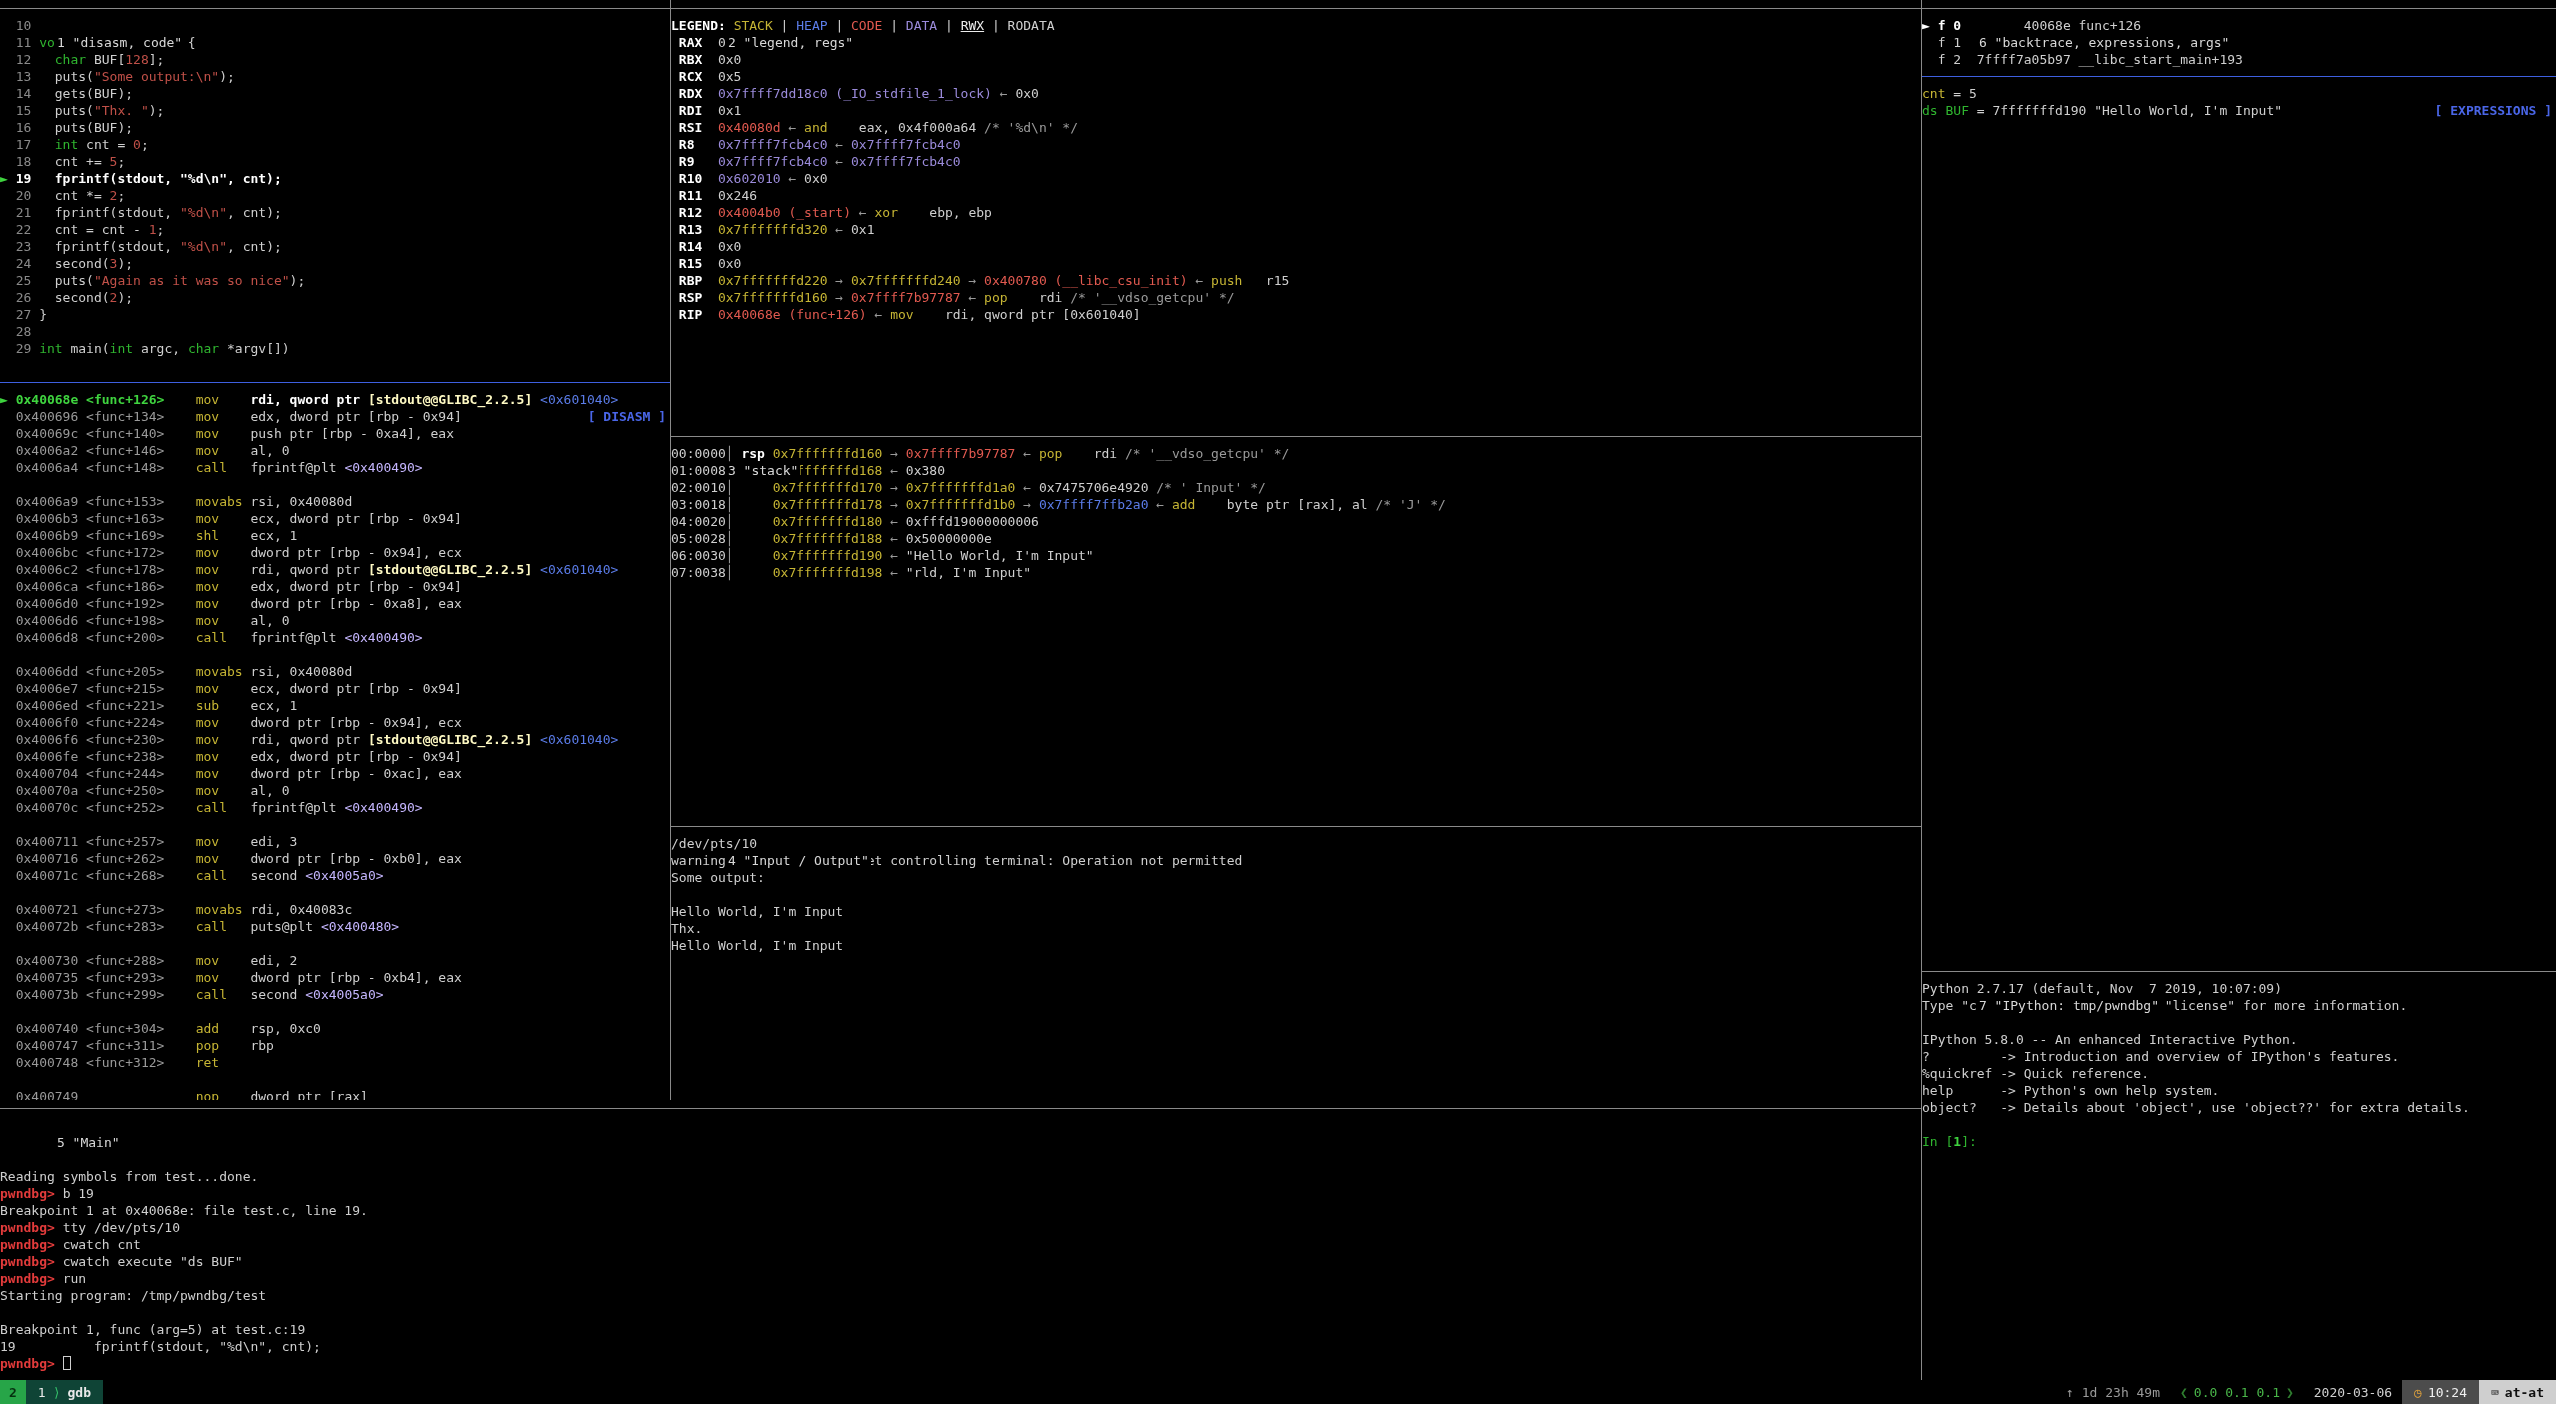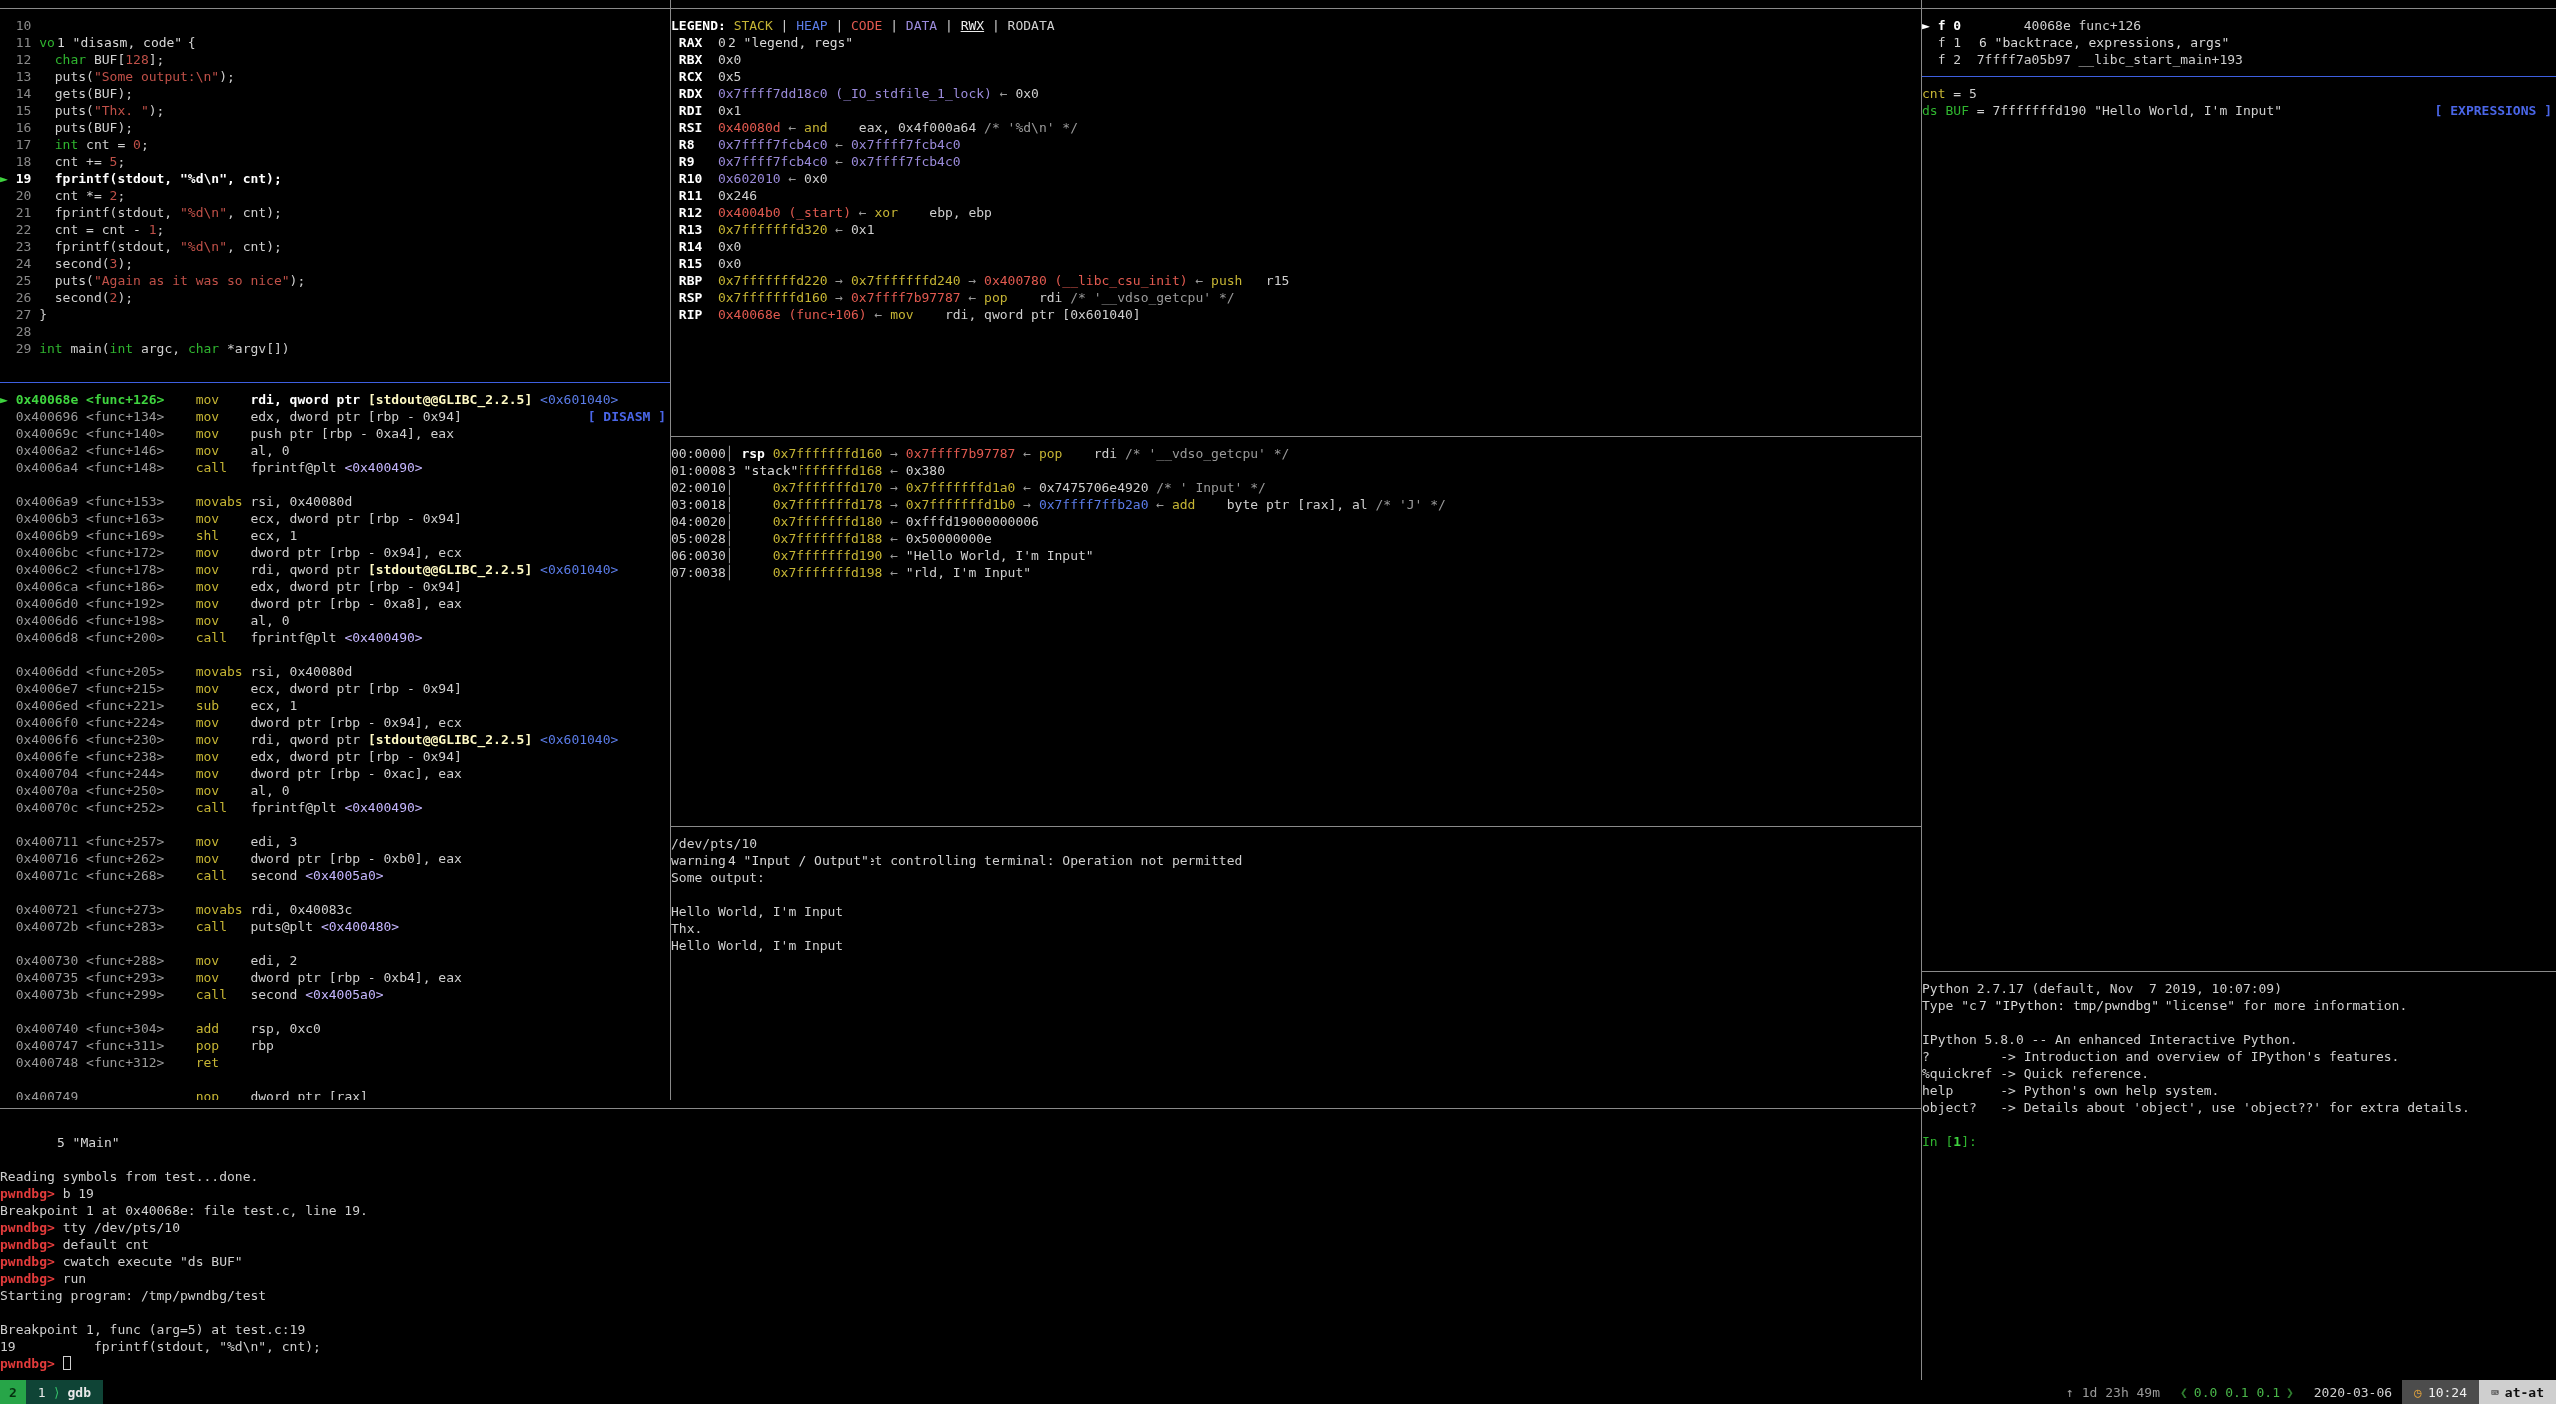--- a/index.html
+++ b/index.html
@@ -158,21 +158,21 @@
         <div class="tl"><span class="w"> R8  </span><span class="pl"> </span><span class="p">0x7ffff7fcb4c0</span><span class="dm"> ← </span><span class="p">0x7ffff7fcb4c0</span></div>
         <div class="tl"><span class="w"> R9  </span><span class="pl"> </span><span class="p">0x7ffff7fcb4c0</span><span class="dm"> ← </span><span class="p">0x7ffff7fcb4c0</span></div>
         <div class="tl"><span class="w"> R10 </span><span class="pl"> </span><span class="p">0x602010</span><span class="dm"> ← </span><span class="pl">0x0</span></div>
         <div class="tl"><span class="w"> R11 </span><span class="pl"> 0x246</span></div>
         <div class="tl"><span class="w"> R12 </span><span class="pl"> </span><span class="r">0x4004b0 (_start)</span><span class="dm"> ← </span><span class="y">xor</span><span class="pl">    ebp, ebp</span></div>
         <div class="tl"><span class="w"> R13 </span><span class="pl"> </span><span class="y">0x7fffffffd320</span><span class="dm"> ← </span><span class="pl">0x1</span></div>
         <div class="tl"><span class="w"> R14 </span><span class="pl"> 0x0</span></div>
         <div class="tl"><span class="w"> R15 </span><span class="pl"> 0x0</span></div>
         <div class="tl"><span class="w"> RBP </span><span class="pl"> </span><span class="y">0x7fffffffd220</span><span class="dm"> → </span><span class="y">0x7fffffffd240</span><span class="dm"> → </span><span class="r">0x400780 (__libc_csu_init)</span><span class="dm"> ← </span><span class="y">push</span><span class="pl">   r15</span></div>
         <div class="tl"><span class="w"> RSP </span><span class="pl"> </span><span class="y">0x7fffffffd160</span><span class="dm"> → </span><span class="r">0x7ffff7b97787</span><span class="dm"> ← </span><span class="y">pop</span><span class="pl">    rdi</span><span class="cm"> /* '__vdso_getcpu' */</span></div>
-        <div class="tl"><span class="w"> RIP </span><span class="pl"> </span><span class="r">0x40068e (func+106)</span><span class="dm"> ← </span><span class="y">mov</span><span class="pl">    rdi, qword ptr [0x601040]</span></div>
+        <div class="tl"><span class="w"> RIP </span><span class="pl"> </span><span class="r">0x40068e (func+126)</span><span class="dm"> ← </span><span class="y">mov</span><span class="pl">    rdi, qword ptr [0x601040]</span></div>
       </div>
   </div>
 
   <div class="pane" style="left:671px;top:428px;width:1250px;height:390px">
     <div class="ptitle">
       <div class="prule"></div>
       <span class="pt">3 "stack"</span>
     </div>
     <div>
         <div class="tl"><span class="pl">00:0000</span><span class="dm">│</span><span class="w"> rsp </span><span class="y">0x7fffffffd160</span><span class="dm"> → </span><span class="r">0x7ffff7b97787</span><span class="dm"> ← </span><span class="y">pop</span><span class="pl">    rdi</span><span class="cm"> /* '__vdso_getcpu' */</span></div>
@@ -249,21 +249,21 @@
       <span class="pt">5 "Main"</span>
     </div>
     <div>
         <div class="tl"><span class="pl"></span></div>
         <div class="tl"><span class="pl"></span></div>
         <div class="tl"><span class="pl"></span></div>
         <div class="tl"><span class="pl">Reading symbols from test...done.</span></div>
         <div class="tl"><span class="pr">pwndbg&gt; </span><span class="pl">b 19</span></div>
         <div class="tl"><span class="pl">Breakpoint 1 at 0x40068e: file test.c, line 19.</span></div>
         <div class="tl"><span class="pr">pwndbg&gt; </span><span class="pl">tty /dev/pts/10</span></div>
-        <div class="tl"><span class="pr">pwndbg&gt; </span><span class="pl">default cnt</span></div>
+        <div class="tl"><span class="pr">pwndbg&gt; </span><span class="pl">cwatch cnt</span></div>
         <div class="tl"><span class="pr">pwndbg&gt; </span><span class="pl">cwatch execute "ds BUF"</span></div>
         <div class="tl"><span class="pr">pwndbg&gt; </span><span class="pl">run</span></div>
         <div class="tl"><span class="pl">Starting program: /tmp/pwndbg/test</span></div>
         <div class="tl"><span class="pl"></span></div>
         <div class="tl"><span class="pl">Breakpoint 1, func (arg=5) at test.c:19</span></div>
         <div class="tl"><span class="pl">19          fprintf(stdout, "%d\n", cnt);</span></div>
         <div class="tl"><span class="pr">pwndbg&gt; </span><span class="cur"></span></div>
       </div>
   </div>
 

